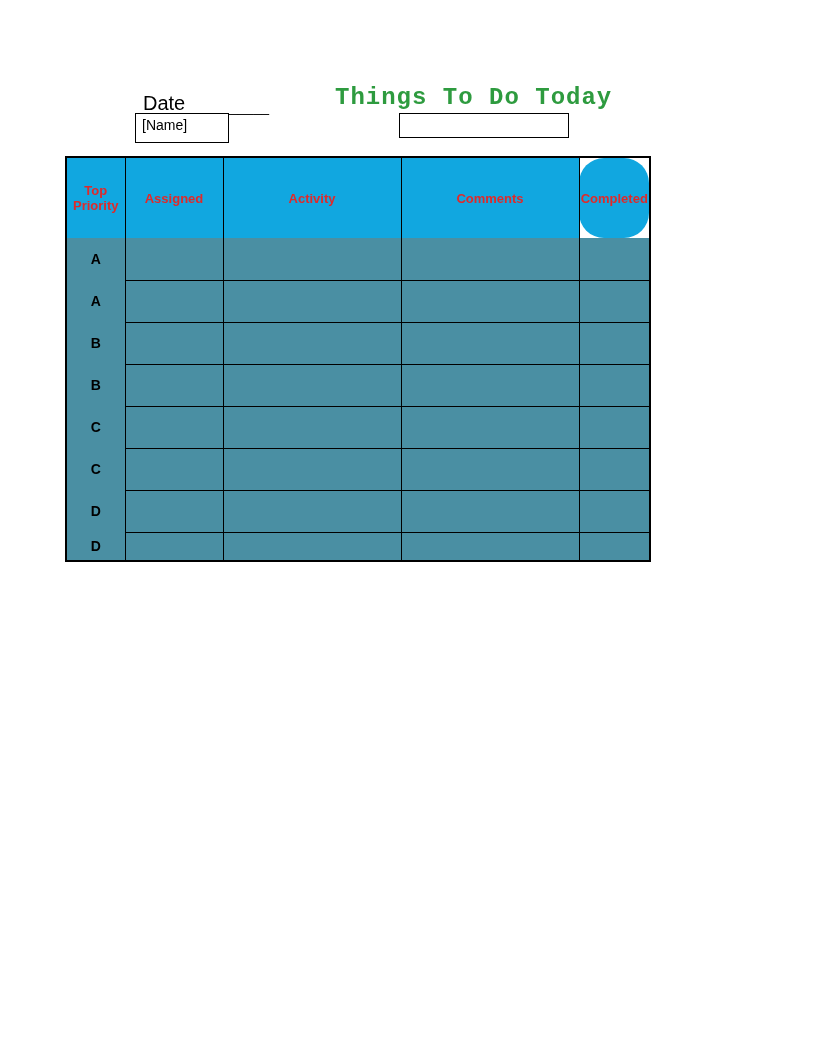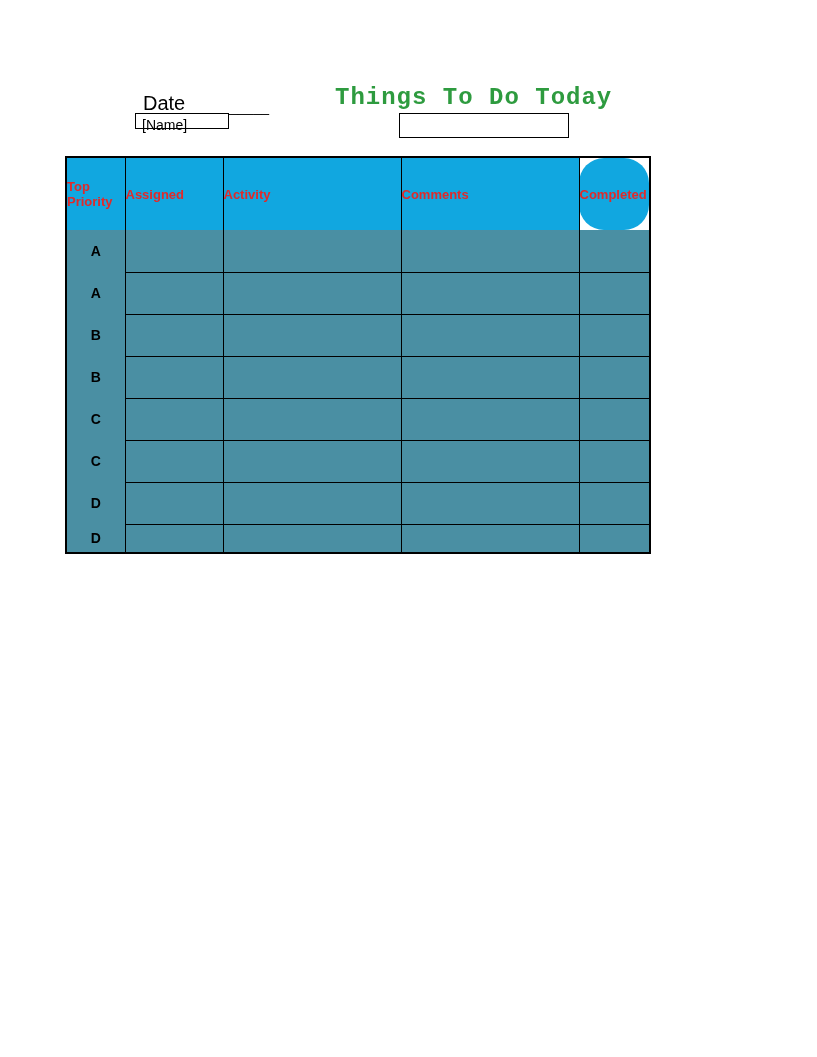--- a/index.html
+++ b/index.html
@@ -40,21 +40,21 @@
       color: #2e9b3f;
       font-family: "Courier New", monospace;
       font-weight: bold;
       letter-spacing: 1px;
     }
     .name-box {
       position: absolute;
       left: 135px;
       top: 113px;
       width: 94px;
-      height: 16px;
+      height: 30px;
       border: 1px solid #000;
       background: #fff;
       font-size: 14px;
       padding: 3px 6px;
       color: #000;
     }
     .empty-box {
       position: absolute;
       left: 399px;
       top: 113px;
@@ -72,23 +72,23 @@
     table {
       border-collapse: collapse;
     }
     th {
       background: #11a7e0;
       color: #e02a2a;
       font-size: 13px;
       font-weight: bold;
       border-left: 1px solid #000;
       border-right: 1px solid #000;
-      height: 72px;
+      height: 80px;
       vertical-align: middle;
-      text-align: left;
+      text-align: center;
     }
     th:first-child { border-left: none; }
     th:last-child { border-right: none; border-radius: 25px; }
     .col-priority { width: 58px; }
     .col-assigned { width: 98px; }
     .col-activity { width: 178px; }
     .col-comments { width: 178px; }
     .col-completed { width: 70px; }
     td {
       border-top: 1px solid #000;

